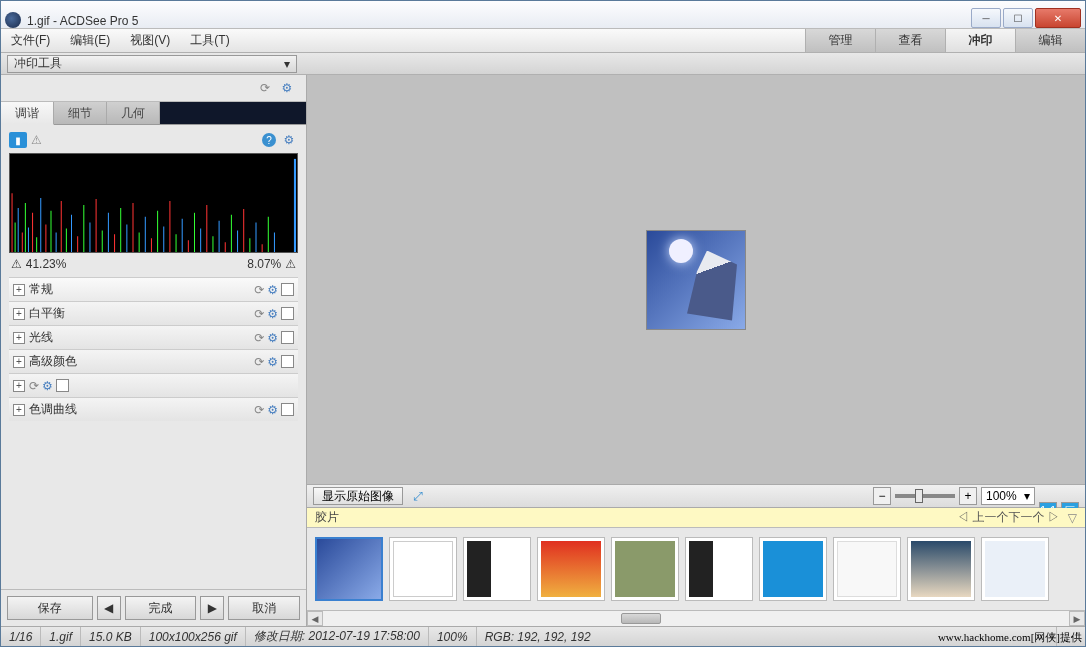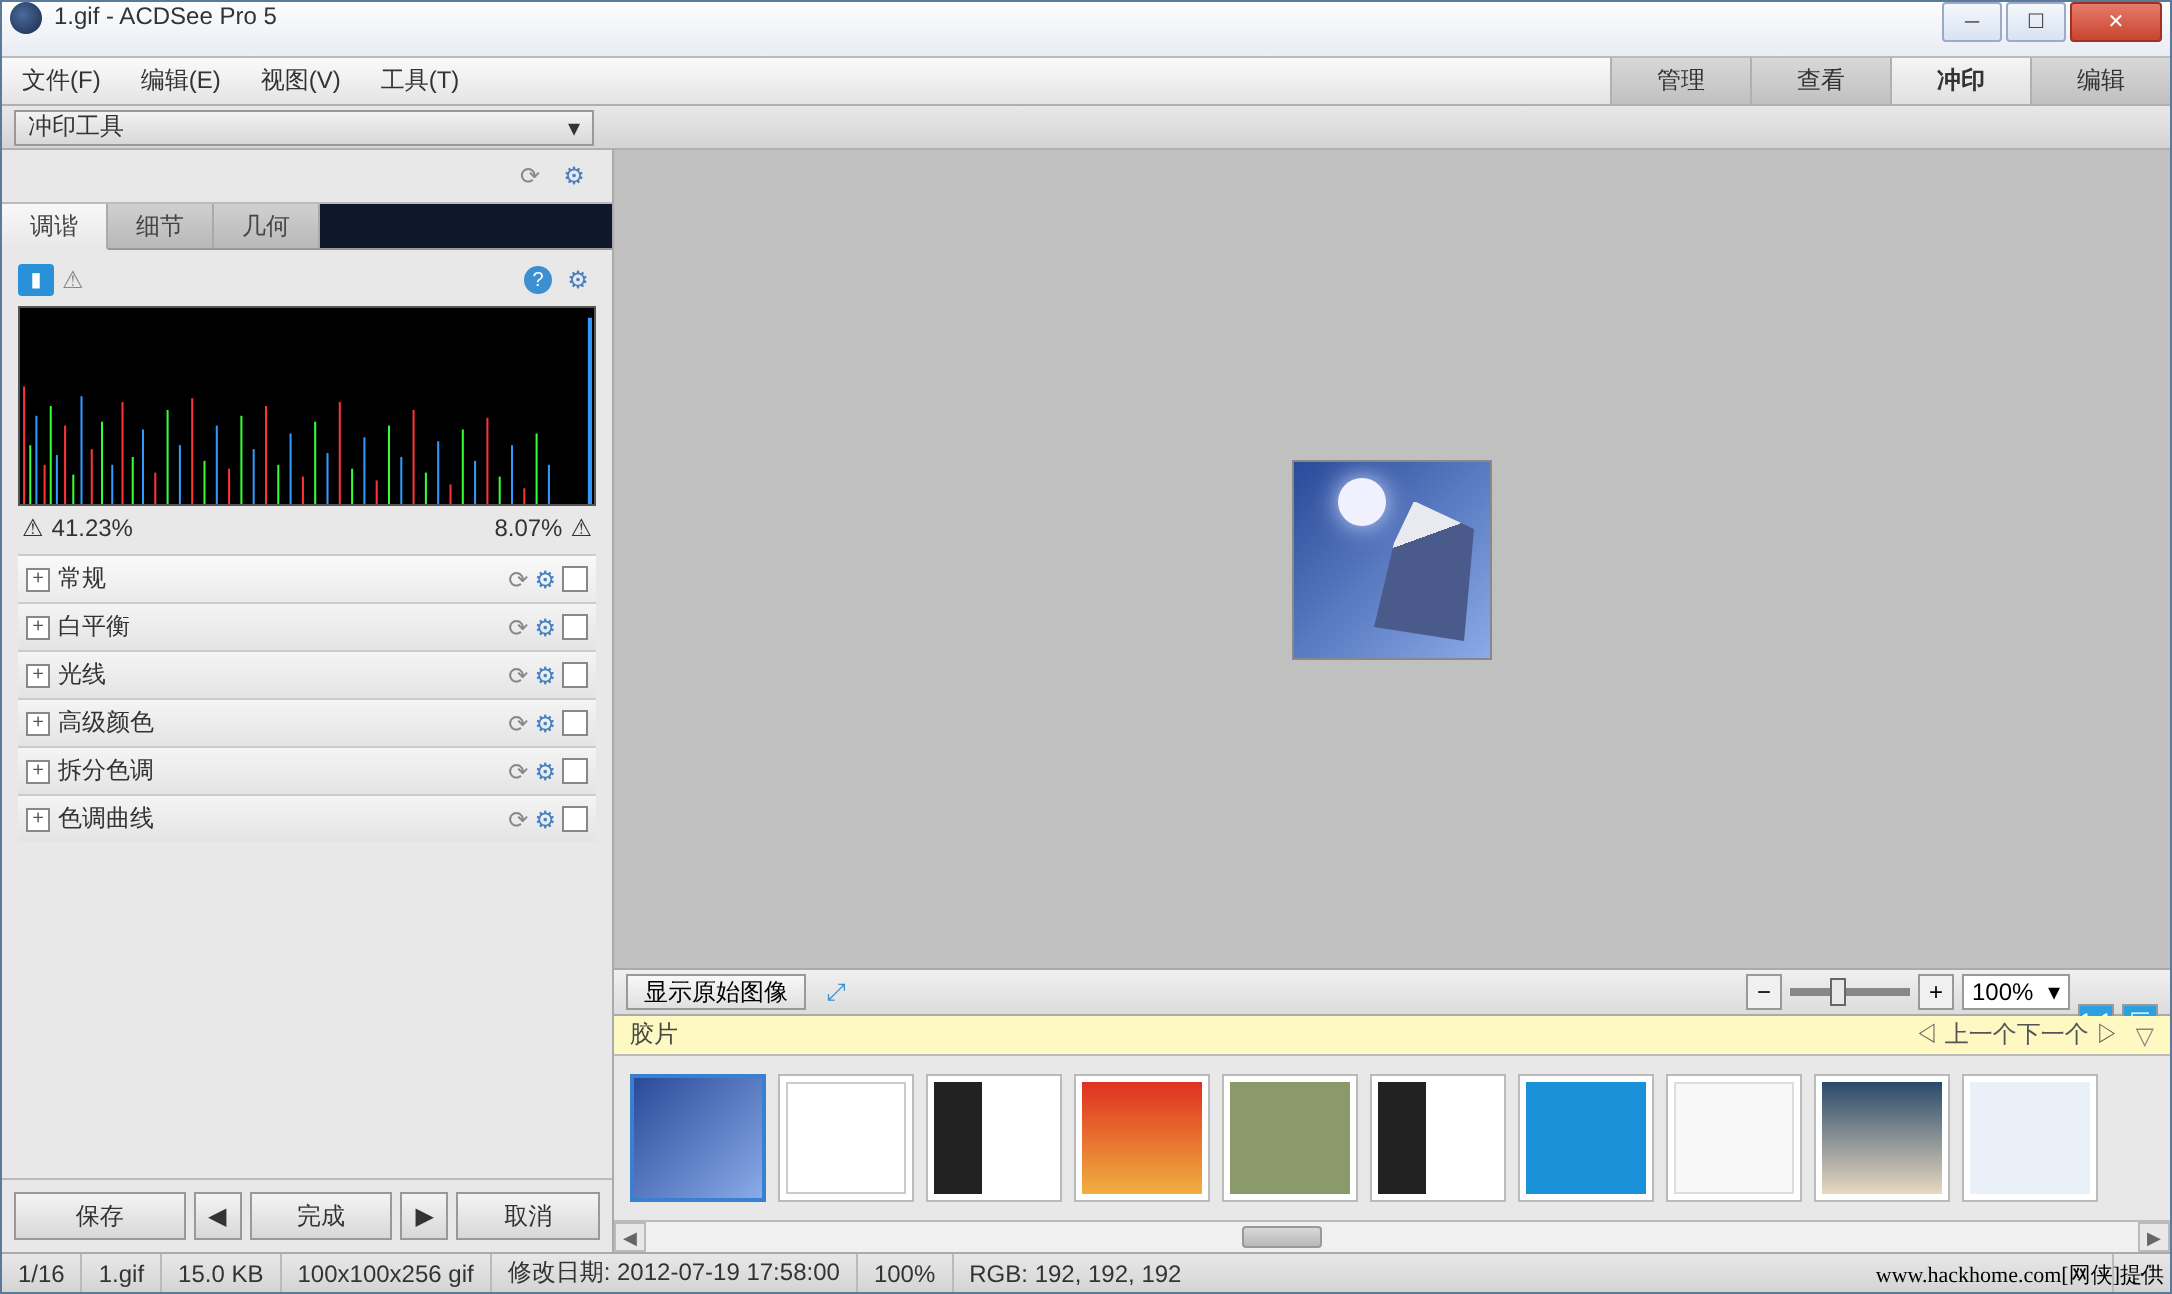--- a/index.html
+++ b/index.html
@@ -1,18 +1,18 @@
 <!DOCTYPE html>
 <html><head>
 <meta charset="utf-8">
 <style>
 * { margin: 0; padding: 0; box-sizing: border-box; font-family: "Microsoft YaHei", "SimSun", sans-serif; font-size: 12px; }
 body { background: #fff; overflow: hidden; }
 .window { width: 1086px; height: 647px; display: flex; flex-direction: column; background: #f0f0f0; border: 1px solid #5a7a9a; }
-.titlebar { height: 28px; background: linear-gradient(#fdfdfe, #e8ecf3); display: flex; align-items: flex-start; padding: 0 4px; border-bottom: 1px solid #bbb; }
+.titlebar { height: 28px; background: linear-gradient(#fdfdfe, #e8ecf3); display: flex; align-items: flex-end; padding: 0 4px; border-bottom: 1px solid #bbb; }
 .titlebar .app-icon { width: 16px; height: 16px; background: radial-gradient(circle at 40% 40%, #4a6a9a, #1a2a4a); border-radius: 50%; margin-right: 6px; }
 .titlebar .title { flex: 1; color: #333; }
 .win-btns { display: flex; gap: 2px; }
 .win-btn { width: 30px; height: 20px; border: 1px solid #9aaac8; border-radius: 2px; background: linear-gradient(#f5f8fc, #d8e2f0); display: flex; align-items: center; justify-content: center; font-size: 10px; color: #444; cursor: pointer; }
 .win-btn.close { width: 46px; background: linear-gradient(#e77a6a, #c84530); color: #fff; border-color: #a03020; }
 .menubar { height: 24px; background: linear-gradient(#fafafa, #e4e4e4); display: flex; align-items: center; border-bottom: 1px solid #b0b0b0; }
 .menubar .left { display: flex; }
 .menubar .menu-item { padding: 3px 10px; color: #333; cursor: pointer; }
 .menubar .spacer { flex: 1; }
 .mode-tabs { display: flex; height: 100%; }
@@ -72,21 +72,21 @@
 .filmstrip { height: 82px; background: #e8e8e8; display: flex; align-items: center; padding: 4px 8px; gap: 6px; overflow: hidden; }
 .thumb-item { width: 68px; height: 64px; border: 1px solid #bbb; background: #fff; display: flex; align-items: center; justify-content: center; cursor: pointer; flex-shrink: 0; }
 .thumb-item.sel { border: 2px solid #3a80d0; background: linear-gradient(135deg,#2a4a9a,#8aaae8); }
 .thumb-item .ph { width: 90%; height: 90%; }
 .hscroll { height: 16px; background: #e0e0e0; border-top: 1px solid #bbb; position: relative; }
 .hscroll .track { position: absolute; left: 16px; right: 16px; top: 0; bottom: 0; background: #f0f0f0; }
 .hscroll .sthumb { position: absolute; left: 40%; width: 40px; top: 2px; bottom: 2px; background: linear-gradient(#d8d8d8,#b8b8b8); border: 1px solid #999; border-radius: 2px; }
 .hscroll .arr { position: absolute; width: 16px; top: 0; bottom: 0; background: #e8e8e8; border: 1px solid #bbb; display: flex; align-items: center; justify-content: center; font-size: 9px; color: #666; }
 .hscroll .arr.l { left: 0; } .hscroll .arr.r { right: 0; }
 .statusbar { height: 20px; background: linear-gradient(#e8e8e8,#d4d4d4); border-top: 1px solid #aaa; display: flex; align-items: center; font-size: 11px; color: #333; }
-.statusbar .cell { padding: 0 8px; border-right: 1px solid #bbb; height: 100%; display: flex; align-items: center; }
+.statusbar .cell { padding: 0 8px; border-right: 1px solid #bbb; height: 100%; display: flex; align-items: center; font-style: italic; }
 .statusbar .flex { flex: 1; }
 .watermark { position: fixed; right: 4px; bottom: 2px; font-size: 11px; color: #000; font-family: "SimSun"; }
 </style>
 </head>
 <body>
 
 <div class="window">
 
   <div class="titlebar">
     <div class="app-icon"></div>
@@ -246,21 +246,20 @@
             <span class="expand-box">+</span>
             <span class="section-label">高级颜色</span>
             <span class="section-icons">
                 <span class="refresh">⟳</span>
                 <span class="gear">⚙</span>
                 <span class="chk"></span>
               </span>
           </div>
           <div class="section-row">
             <span class="expand-box">+</span>
-            <span class="section-label">拆分色调</span>
             <span class="section-icons">
                 <span class="refresh">⟳</span>
                 <span class="gear">⚙</span>
                 <span class="chk"></span>
               </span>
           </div>
           <div class="section-row">
             <span class="expand-box">+</span>
             <span class="section-label">色调曲线</span>
             <span class="section-icons">

